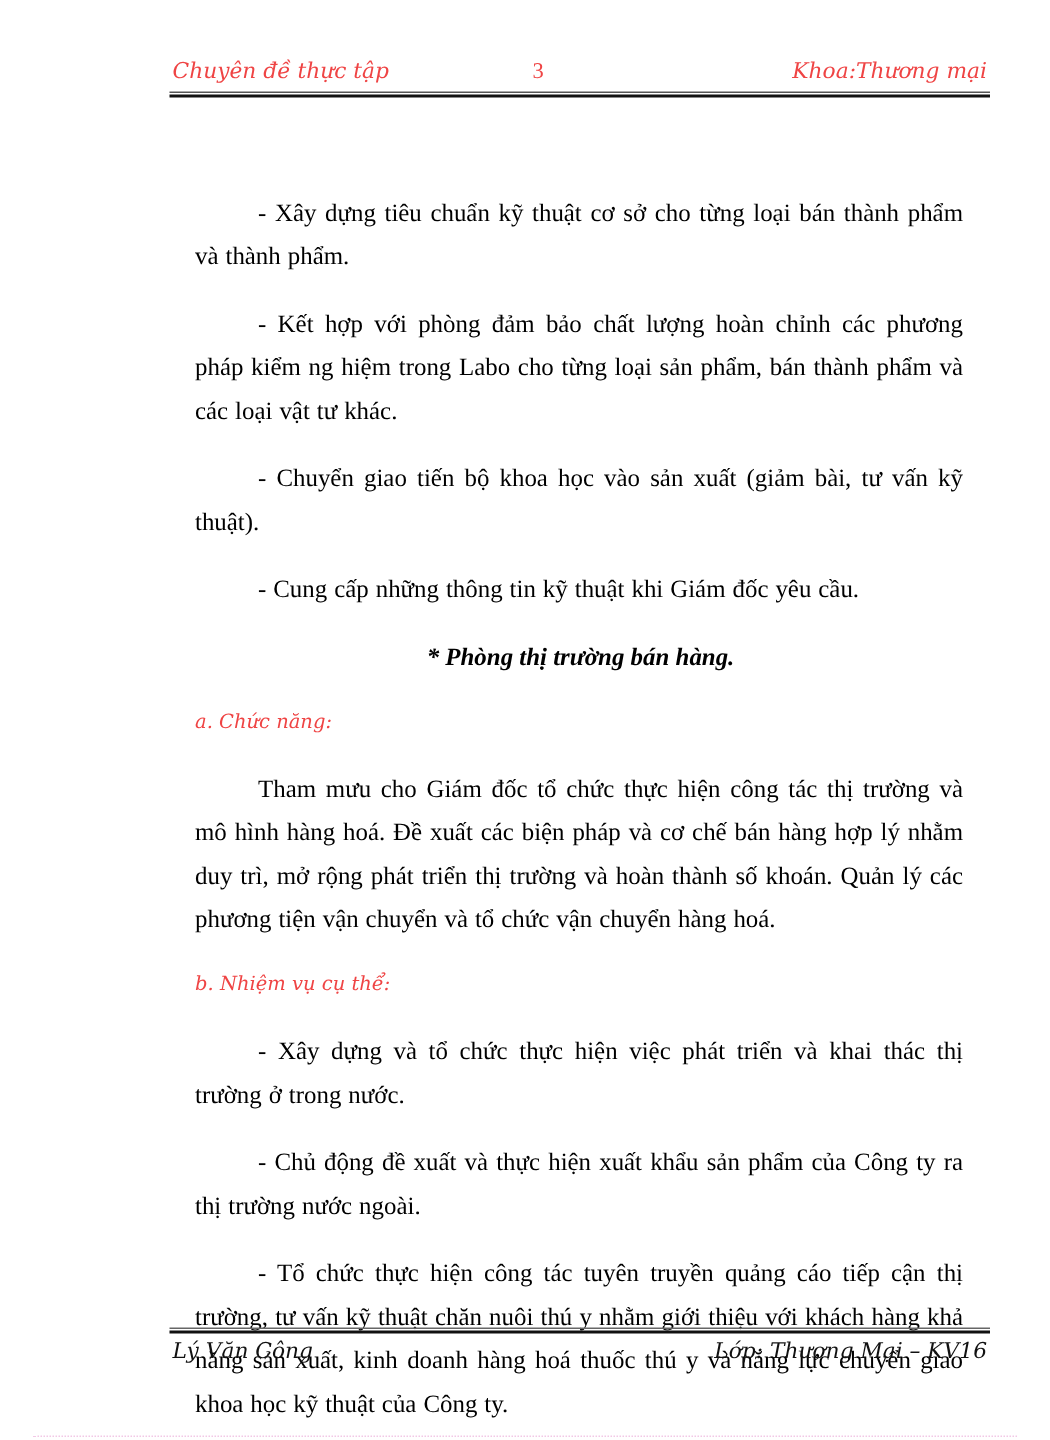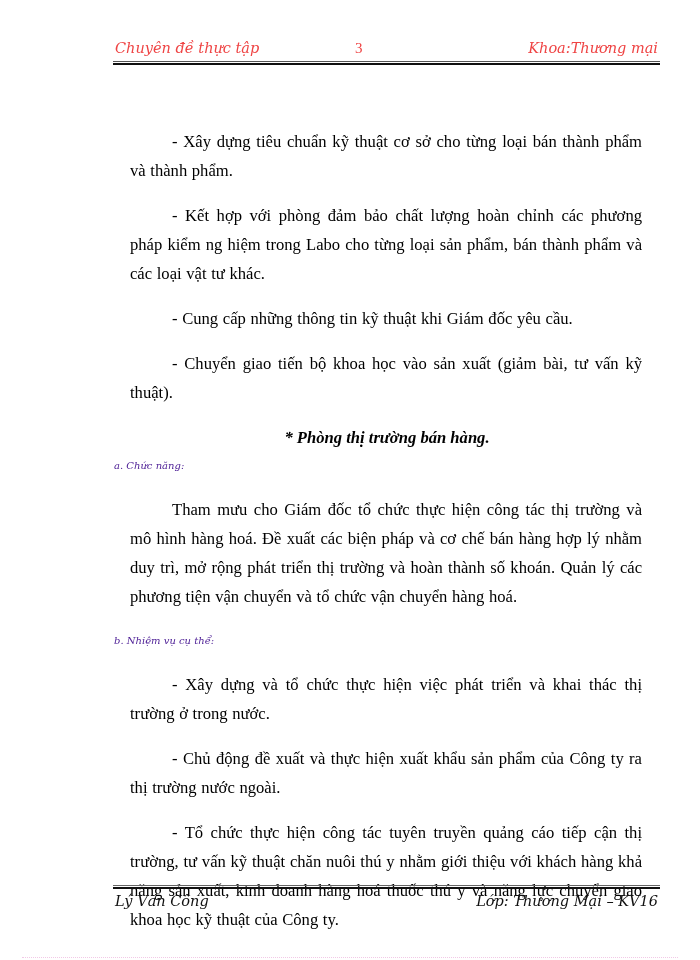--- a/index.html
+++ b/index.html
@@ -67,25 +67,25 @@
     }
     .heading {
       margin: 0;
       font-weight: bold;
       font-style: italic;
       font-size: 16.6px;
       text-indent: 2px;
       text-align: center;
     }
     .subheading {
-      margin: 0;
+      margin: 16px;
       font-family: "DejaVu Serif", serif;
       font-style: italic;
-      font-size: 10px;
-      color: #4c1d95;
+      font-size: 13px;
+      color: #ef4444;
       line-height: 27px;
     }
 
     
     .footer-rule {
       position: absolute;
       left: 113px;
       width: 547px;
       top: 885px;
       height: 0;
@@ -127,22 +127,22 @@
     <span class="left">Chuyên đề thực tập</span>
     <span class="center">3</span>
     <span class="right">Khoa:Thương mại</span>
   </div>
   <div class="header-rule"></div>
   <div class="header-rule thick"></div>
 
   <div class="content">
     <p class="para">- Xây dựng tiêu  chuẩn kỹ thuật cơ sở cho từng loại bán thành phẩm và thành phẩm.</p>
     <p class="para">- Kết hợp với phòng đảm bảo chất lượng hoàn chỉnh các phương pháp kiểm ng hiệm trong Labo cho từng loại sản phẩm,  bán thành phẩm và các loại vật tư khác.</p>
+    <p class="para">- Chuyển giao tiến bộ khoa học vào sản xuất (giảm bài,  tư vấn kỹ thuật).</p>
     <p class="para">- Cung cấp những thông tin kỹ thuật khi Giám đốc yêu cầu.</p>
-    <p class="para">- Chuyển giao tiến bộ khoa học vào sản xuất (giảm bài,  tư vấn kỹ thuật).</p>
 
     <p class="heading">* Phòng thị trường bán hàng.</p>
     <p class="subheading">a. Chức năng:</p>
     <p class="para">Tham mưu cho Giám đốc tổ chức thực hiện công tác thị trường và mô hình hàng hoá. Đề xuất các biện pháp và cơ chế bán hàng hợp lý nhằm duy trì,  mở rộng phát triển thị trường và hoàn thành số khoán. Quản lý các phương tiện vận chuyển và tổ chức vận chuyển hàng hoá.</p>
     <p class="subheading">b. Nhiệm vụ cụ thể:</p>
 
     <p class="para">- Xây dựng và tổ chức thực hiện việc phát triển và khai thác thị trường ở trong nước.</p>
     <p class="para">- Chủ động đề xuất và thực hiện xuất khẩu sản phẩm của Công ty ra thị trường nước ngoài.</p>
     <p class="para">- Tổ chức thực hiện  công tác tuyên truyền quảng cáo tiếp cận thị trường,  tư vấn kỹ thuật chăn nuôi thú y nhằm giới thiệu với khách hàng khả năng sản xuất,  kinh doanh hàng hoá thuốc thú y và năng lực chuyển giao khoa học kỹ thuật của Công ty.</p>
   </div>

